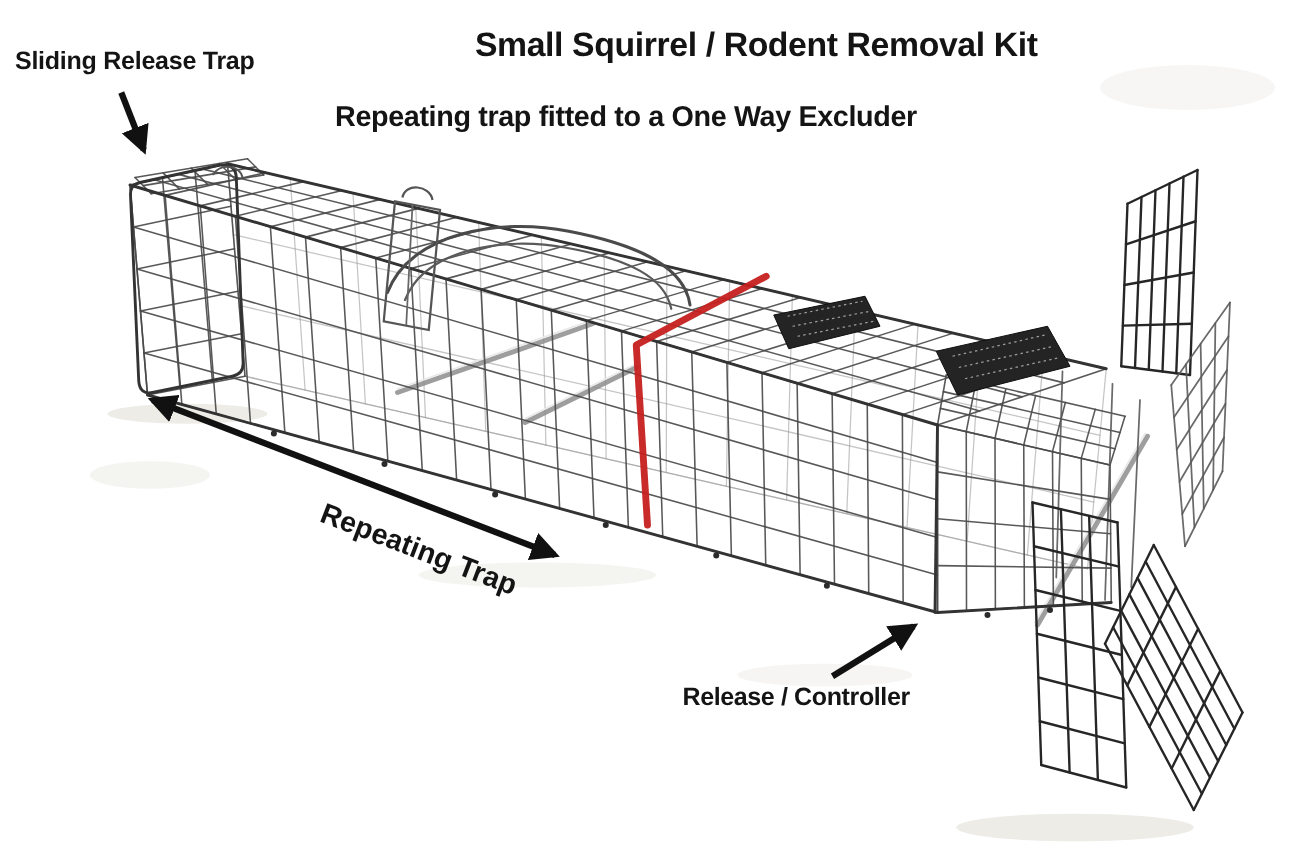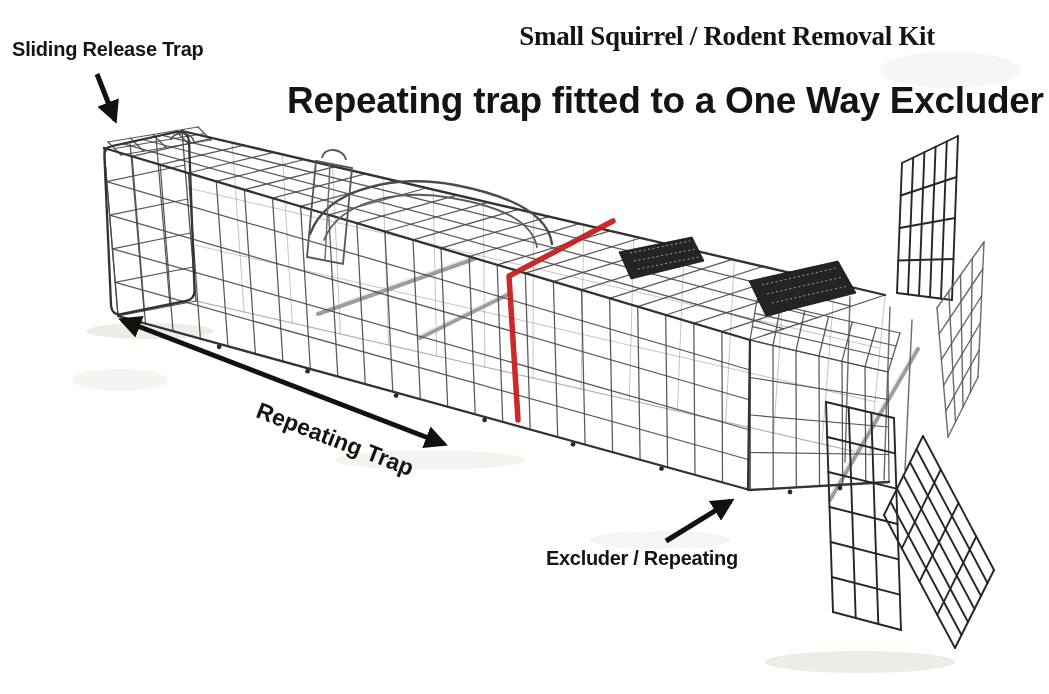--- a/index.html
+++ b/index.html
@@ -18,22 +18,22 @@
   .ramp-hi{stroke:#e9e9e9;stroke-width:1.4;fill:none;stroke-linecap:round;}
   .tag{fill:var(--tag);stroke:#0e0e0e;stroke-width:.8;}
   .tag-tx{stroke:#fff;stroke-width:1;opacity:.55;stroke-dasharray:2 2.6;fill:none;}
   .red{stroke:var(--red);stroke-width:5.5;fill:none;stroke-linecap:round;stroke-linejoin:round;opacity:.95;}
   .arrow{stroke:var(--arrow);stroke-width:5;fill:none;stroke-linecap:butt;}
   .shadow{fill:var(--shadow);}
   .foot{fill:#2b2b2b;}
 
   
   .lbl{position:absolute;color:var(--text);font-weight:700;white-space:nowrap;}
-  .title{left:275px;top:21px;width:660px;text-align:right;font-size:27px;letter-spacing:-.3px;font-family:Liberation Serif, serif;}
-  .subtitle{left:287px;top:80px;width:660px;text-align:left;font-size:37px;letter-spacing:-.3px;}
+  .title{left:275px;top:21px;width:660px;text-align:center;font-size:27px;letter-spacing:-.3px;}
+  .subtitle{left:268px;top:80px;width:660px;text-align:left;font-size:23px;letter-spacing:-.3px;}
   .door-lbl{left:12px;top:38px;font-size:20px;letter-spacing:-.2px;}
   .trap-lbl{left:244px;top:426px;width:182px;text-align:center;font-size:23px;
             transform:rotate(21deg);transform-origin:center;}
   .excl-lbl{left:546px;top:547px;font-size:20px;letter-spacing:-.3px;}
 </style>
 </head>
 <body>
 
 <div class="stage">
 
@@ -285,14 +285,14 @@
       <line class="arrow" x1="97" y1="74" x2="115" y2="120" marker-end="url(#ah)"></line>
       <line class="arrow" x1="122" y1="320" x2="444" y2="444" marker-start="url(#ah)" marker-end="url(#ah)"></line>
       <line class="arrow" x1="666" y1="541" x2="731" y2="501" marker-end="url(#ah)"></line>
     </g>
   </svg>
 
   <div class="lbl title">Small Squirrel / Rodent Removal Kit</div>
   <div class="lbl subtitle">Repeating trap fitted to a One Way Excluder</div>
   <div class="lbl door-lbl">Sliding Release Trap</div>
   <div class="lbl trap-lbl">Repeating Trap</div>
-  <div class="lbl excl-lbl">Excluder / Repeating</div>
+  <div class="lbl excl-lbl">Release / Controller</div>
 </div>
 
 </body></html>

